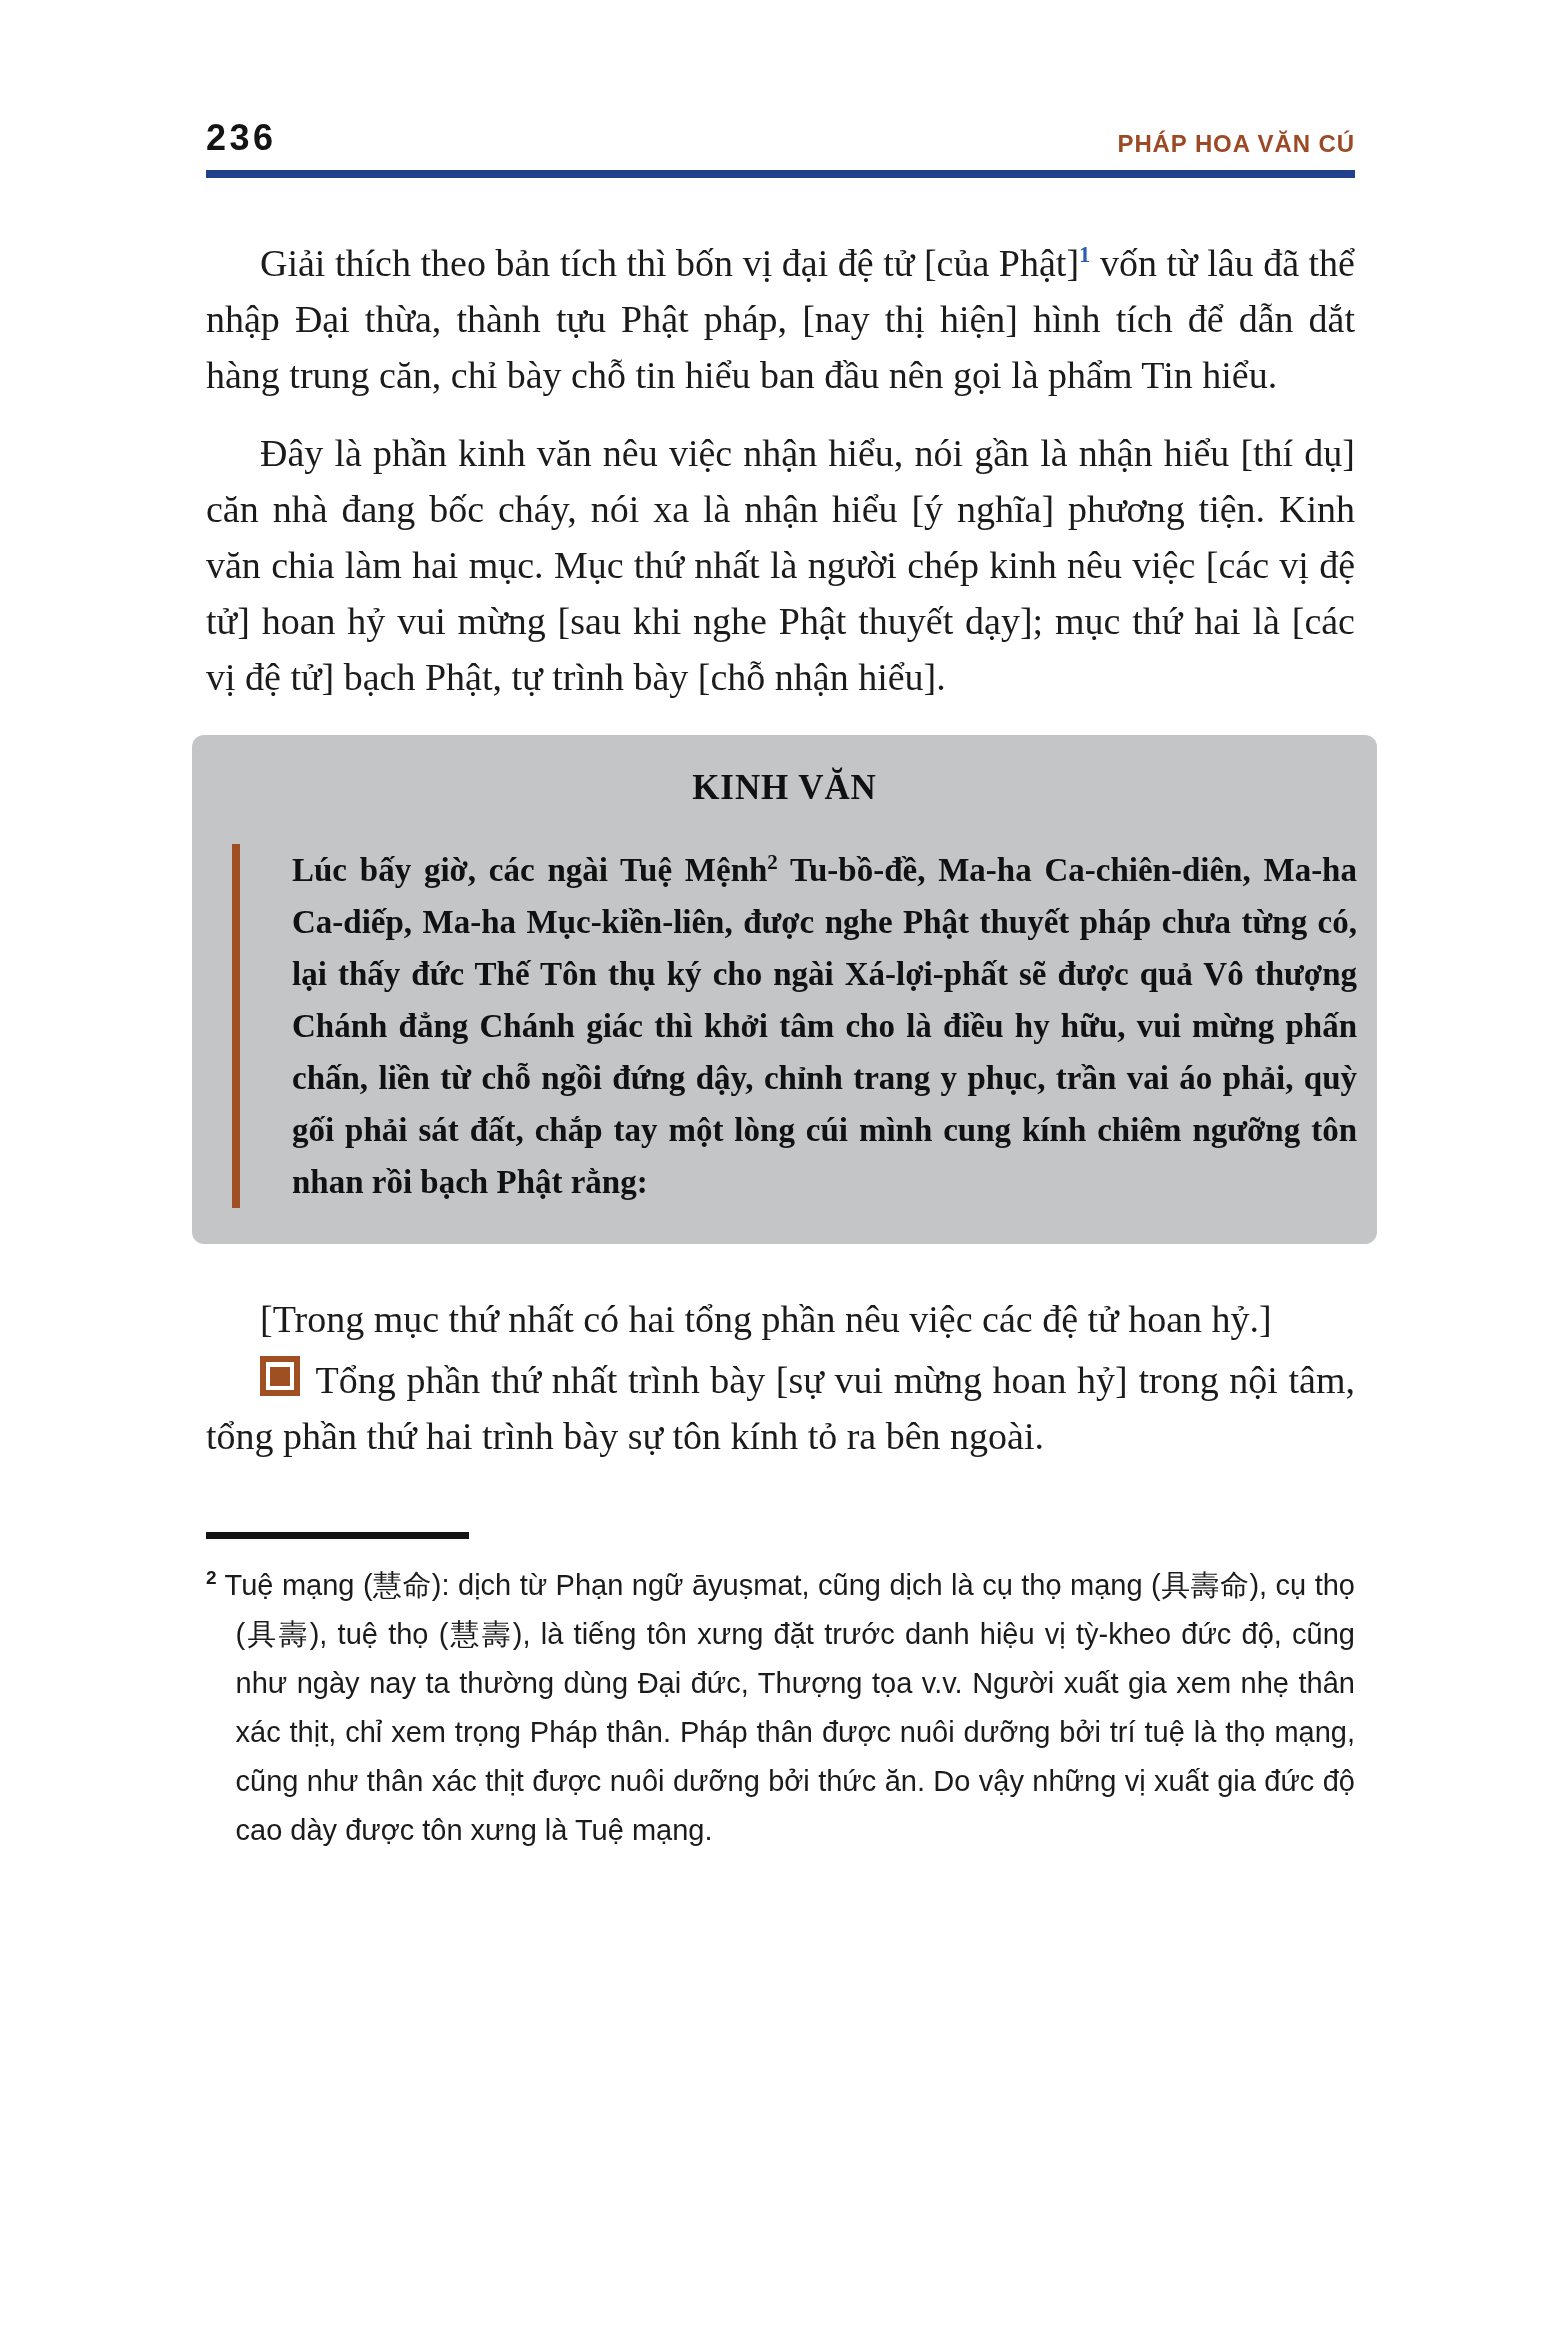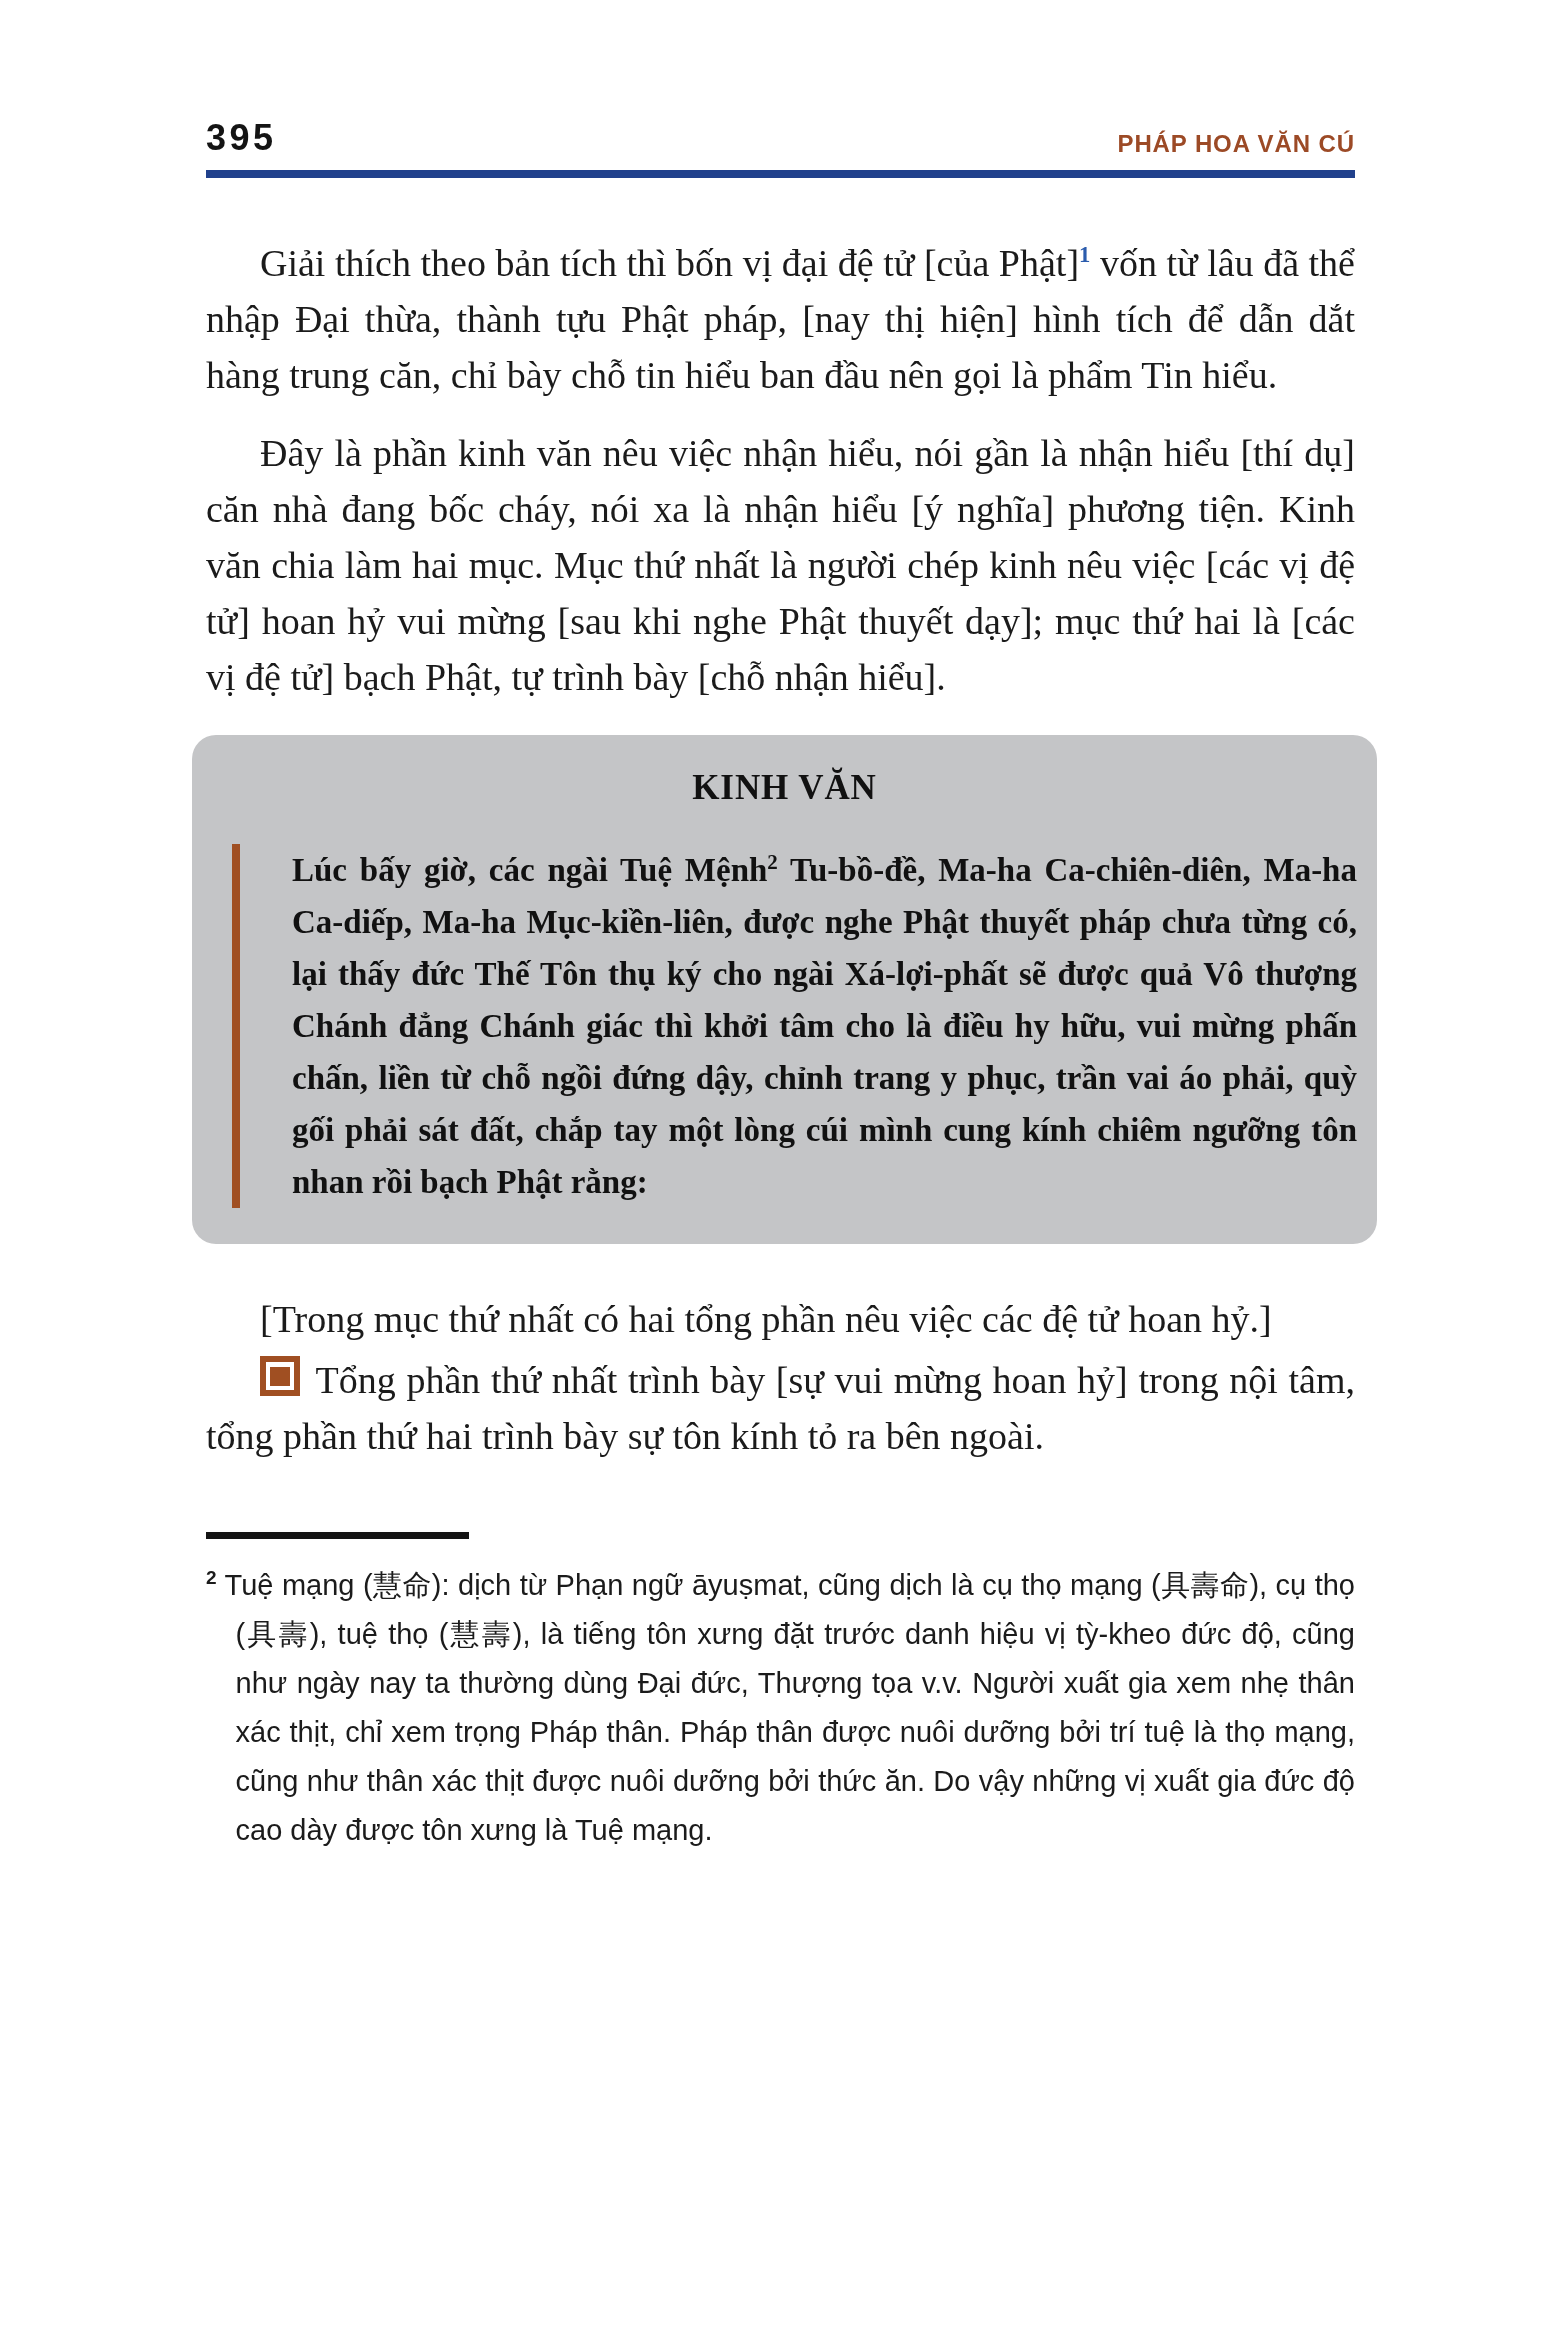--- a/index.html
+++ b/index.html
@@ -54,21 +54,21 @@
   .ref {
     font-weight: bold;
     font-size: 22.6px;
     vertical-align: super;
     line-height: 0;
   }
   .ref-blue { color: #2b5cad; }
   .ref-dark { color: #111111; font-size: 21px; }
   .kinh-van-box {
     background: #c4c5c7;
-    border-radius: 24px;
+    border-radius: 12px;
     margin: 29.5px -22px 0 -14px;
     padding: 21px 0 36px 40px;
   }
   .kinh-van-title {
     font-family: "Liberation Serif", "DejaVu Serif", serif;
     font-weight: bold;
     font-size: 35px;
     letter-spacing: 0.9px;
     text-align: center;
     color: #111111;
@@ -124,21 +124,21 @@
     vertical-align: super;
     line-height: 0;
   }
 </style>
 </head>
 <body>
 
 <div class="page">
 
   <header class="page-header">
-    <span class="page-number">395</span>
+    <span class="page-number">236</span>
     <span class="running-title">PHÁP HOA VĂN CÚ</span>
   </header>
   <div class="header-rule"></div>
 
   <main>
 
     <p class="body-para indent para1"><span>Giải thích theo bản tích thì bốn vị đại đệ tử [của Phật]</span><sup class="ref ref-blue">1</sup><span> vốn từ lâu đã thể nhập Đại thừa, thành tựu Phật pháp, [nay thị hiện] hình tích để dẫn dắt hàng trung căn, chỉ bày chỗ tin hiểu ban đầu nên gọi là phẩm Tin hiểu.</span></p>
 
     <p class="body-para indent para2">Đây là phần kinh văn nêu việc nhận hiểu, nói gần là nhận hiểu [thí dụ] căn nhà đang bốc cháy, nói xa là nhận hiểu [ý nghĩa] phương tiện. Kinh văn chia làm hai mục. Mục thứ nhất là người chép kinh nêu việc [các vị đệ tử] hoan hỷ vui mừng [sau khi nghe Phật thuyết dạy]; mục thứ hai là [các vị đệ tử] bạch Phật, tự trình bày [chỗ nhận hiểu].</p>
 

